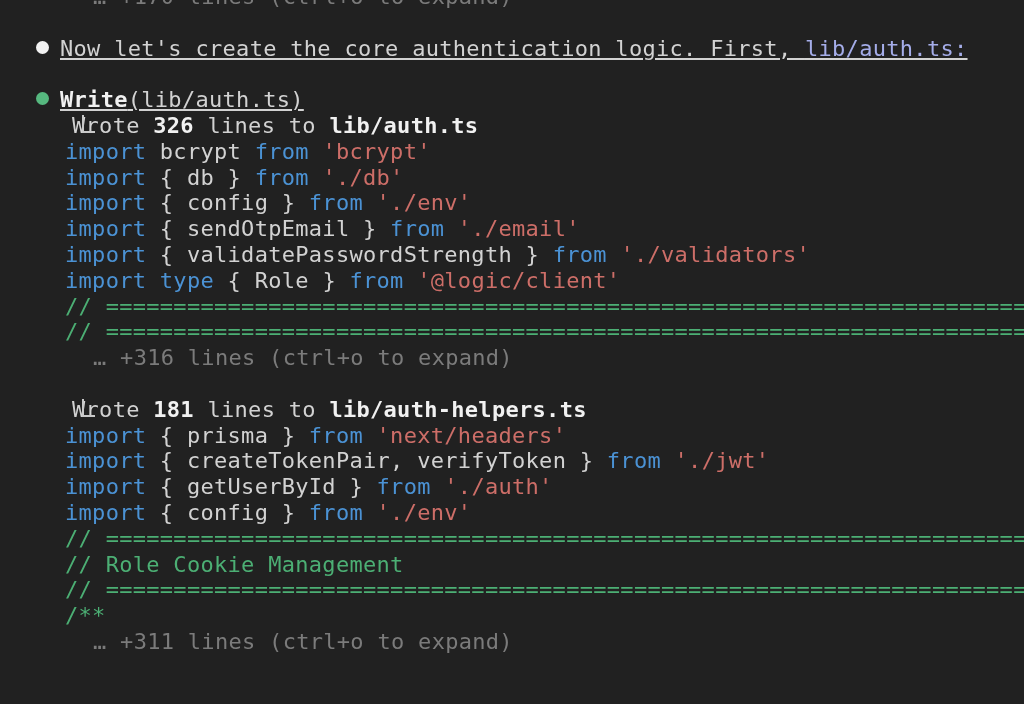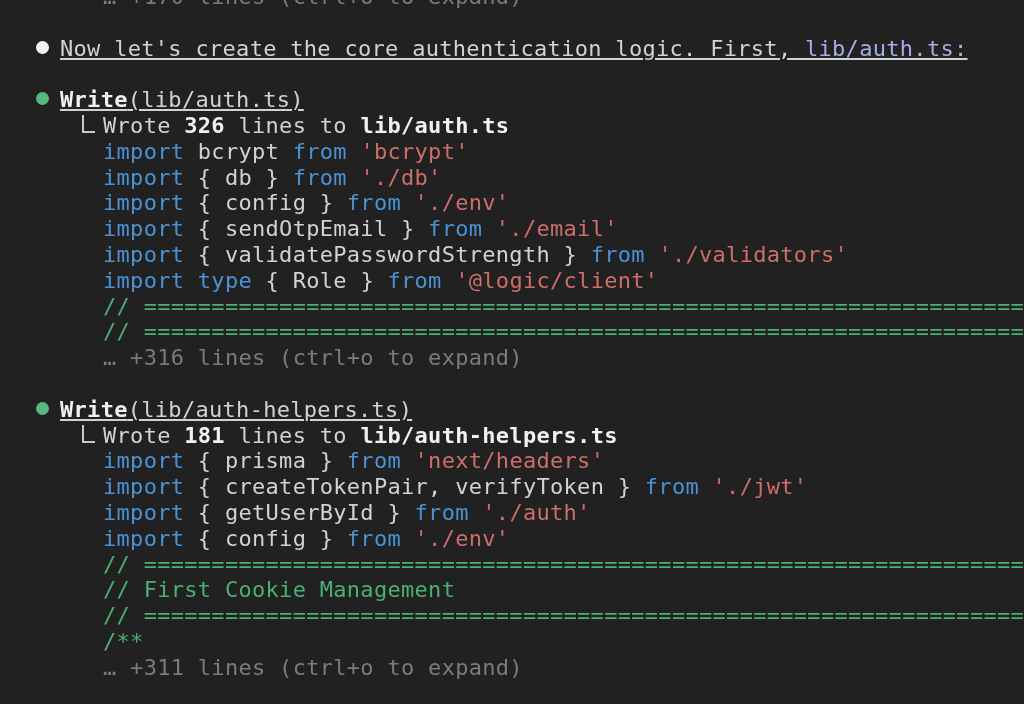--- a/index.html
+++ b/index.html
@@ -30,22 +30,22 @@
     position: relative;
     height: 25.8px;
     line-height: 25.8px;
     font-size: 22px;
     letter-spacing: 0.3px;
     white-space: pre;
     color: var(--fg, #d2d2d2);
     overflow: visible;
   }
   .line.message, .line.tool { padding-left: 60px; text-decoration: underline; }
-  .line.result { padding-left: 103px; }
-  .line.code, .line.hint { padding-left: 103px; }
+  .line.result { padding-left: 72px; }
+  .line.code, .line.hint { padding-left: 65px; }
   .line.hint { color: var(--dim, #7b7b7b); }
   .bullet {
     position: absolute;
     left: 36px;
     top: 5px;
     width: 13px;
     height: 13px;
     border-radius: 50%;
   }
   .bullet-white { background: var(--bullet-white, #f2f2f2); }
@@ -54,21 +54,21 @@
     position: absolute;
     left: 82px;
     top: 2px;
     width: 11px;
     height: 16px;
     border-left: 2px solid #c9c9c9;
     border-bottom: 2px solid #c9c9c9;
   }
   .tk-fg   { color: var(--fg, #d2d2d2); }
   .tk-bold { color: var(--bright, #f1f1f1); font-weight: bold; }
-  .tk-dim  { color: var(--dim, #7b7b7b); }
+  .tk-dim  { color: var(--dim, #7b7b7b); margin-left: 28px; }
   .tk-kw   { color: var(--kw, #4b92d4); }
   .tk-str  { color: var(--str, #cd6e68); }
   .tk-cmt  { color: var(--cmt, #4caf74); }
   .tk-path { color: var(--path, #a5ade9); }
 </style>
 </head>
 <body>
 
 <div class="terminal-viewport">
   <div class="terminal">
@@ -81,25 +81,24 @@
       <div class="line code"><span class="tk-kw">import</span><span class="tk-fg"> bcrypt </span><span class="tk-kw">from</span><span class="tk-fg"> </span><span class="tk-str">'bcrypt'</span></div>
       <div class="line code"><span class="tk-kw">import</span><span class="tk-fg"> { db } </span><span class="tk-kw">from</span><span class="tk-fg"> </span><span class="tk-str">'./db'</span></div>
       <div class="line code"><span class="tk-kw">import</span><span class="tk-fg"> { config } </span><span class="tk-kw">from</span><span class="tk-fg"> </span><span class="tk-str">'./env'</span></div>
       <div class="line code"><span class="tk-kw">import</span><span class="tk-fg"> { sendOtpEmail } </span><span class="tk-kw">from</span><span class="tk-fg"> </span><span class="tk-str">'./email'</span></div>
       <div class="line code"><span class="tk-kw">import</span><span class="tk-fg"> { validatePasswordStrength } </span><span class="tk-kw">from</span><span class="tk-fg"> </span><span class="tk-str">'./validators'</span></div>
       <div class="line code"><span class="tk-kw">import</span><span class="tk-fg"> </span><span class="tk-kw">type</span><span class="tk-fg"> { Role } </span><span class="tk-kw">from</span><span class="tk-fg"> </span><span class="tk-str">'@logic/client'</span></div>
       <div class="line code"><span class="tk-cmt">// ================================================================================</span></div>
       <div class="line code"><span class="tk-cmt">// ================================================================================</span></div>
       <div class="line hint"><span class="tk-dim">… +316 lines (ctrl+o to expand)</span></div>
       <div class="line blank"></div>
-      <div class="line tool"><span class="bullet bullet-green"></span><span class="tk-bold">Write</span><span class="tk-fg">(lib/auth-helpers.ts)</span></div>
       <div class="line result"><span class="connector"></span><span class="tk-fg">Wrote </span><span class="tk-bold">181</span><span class="tk-fg"> lines to </span><span class="tk-bold">lib/auth-helpers.ts</span></div>
       <div class="line code"><span class="tk-kw">import</span><span class="tk-fg"> { prisma } </span><span class="tk-kw">from</span><span class="tk-fg"> </span><span class="tk-str">'next/headers'</span></div>
       <div class="line code"><span class="tk-kw">import</span><span class="tk-fg"> { createTokenPair, verifyToken } </span><span class="tk-kw">from</span><span class="tk-fg"> </span><span class="tk-str">'./jwt'</span></div>
       <div class="line code"><span class="tk-kw">import</span><span class="tk-fg"> { getUserById } </span><span class="tk-kw">from</span><span class="tk-fg"> </span><span class="tk-str">'./auth'</span></div>
       <div class="line code"><span class="tk-kw">import</span><span class="tk-fg"> { config } </span><span class="tk-kw">from</span><span class="tk-fg"> </span><span class="tk-str">'./env'</span></div>
       <div class="line code"><span class="tk-cmt">// ================================================================================</span></div>
-      <div class="line code"><span class="tk-cmt">// First Cookie Management</span></div>
+      <div class="line code"><span class="tk-cmt">// Role Cookie Management</span></div>
       <div class="line code"><span class="tk-cmt">// ================================================================================</span></div>
       <div class="line code"><span class="tk-cmt">/**</span></div>
       <div class="line hint"><span class="tk-dim">… +311 lines (ctrl+o to expand)</span></div>
     </div>
 </div>
 
 </body></html>

